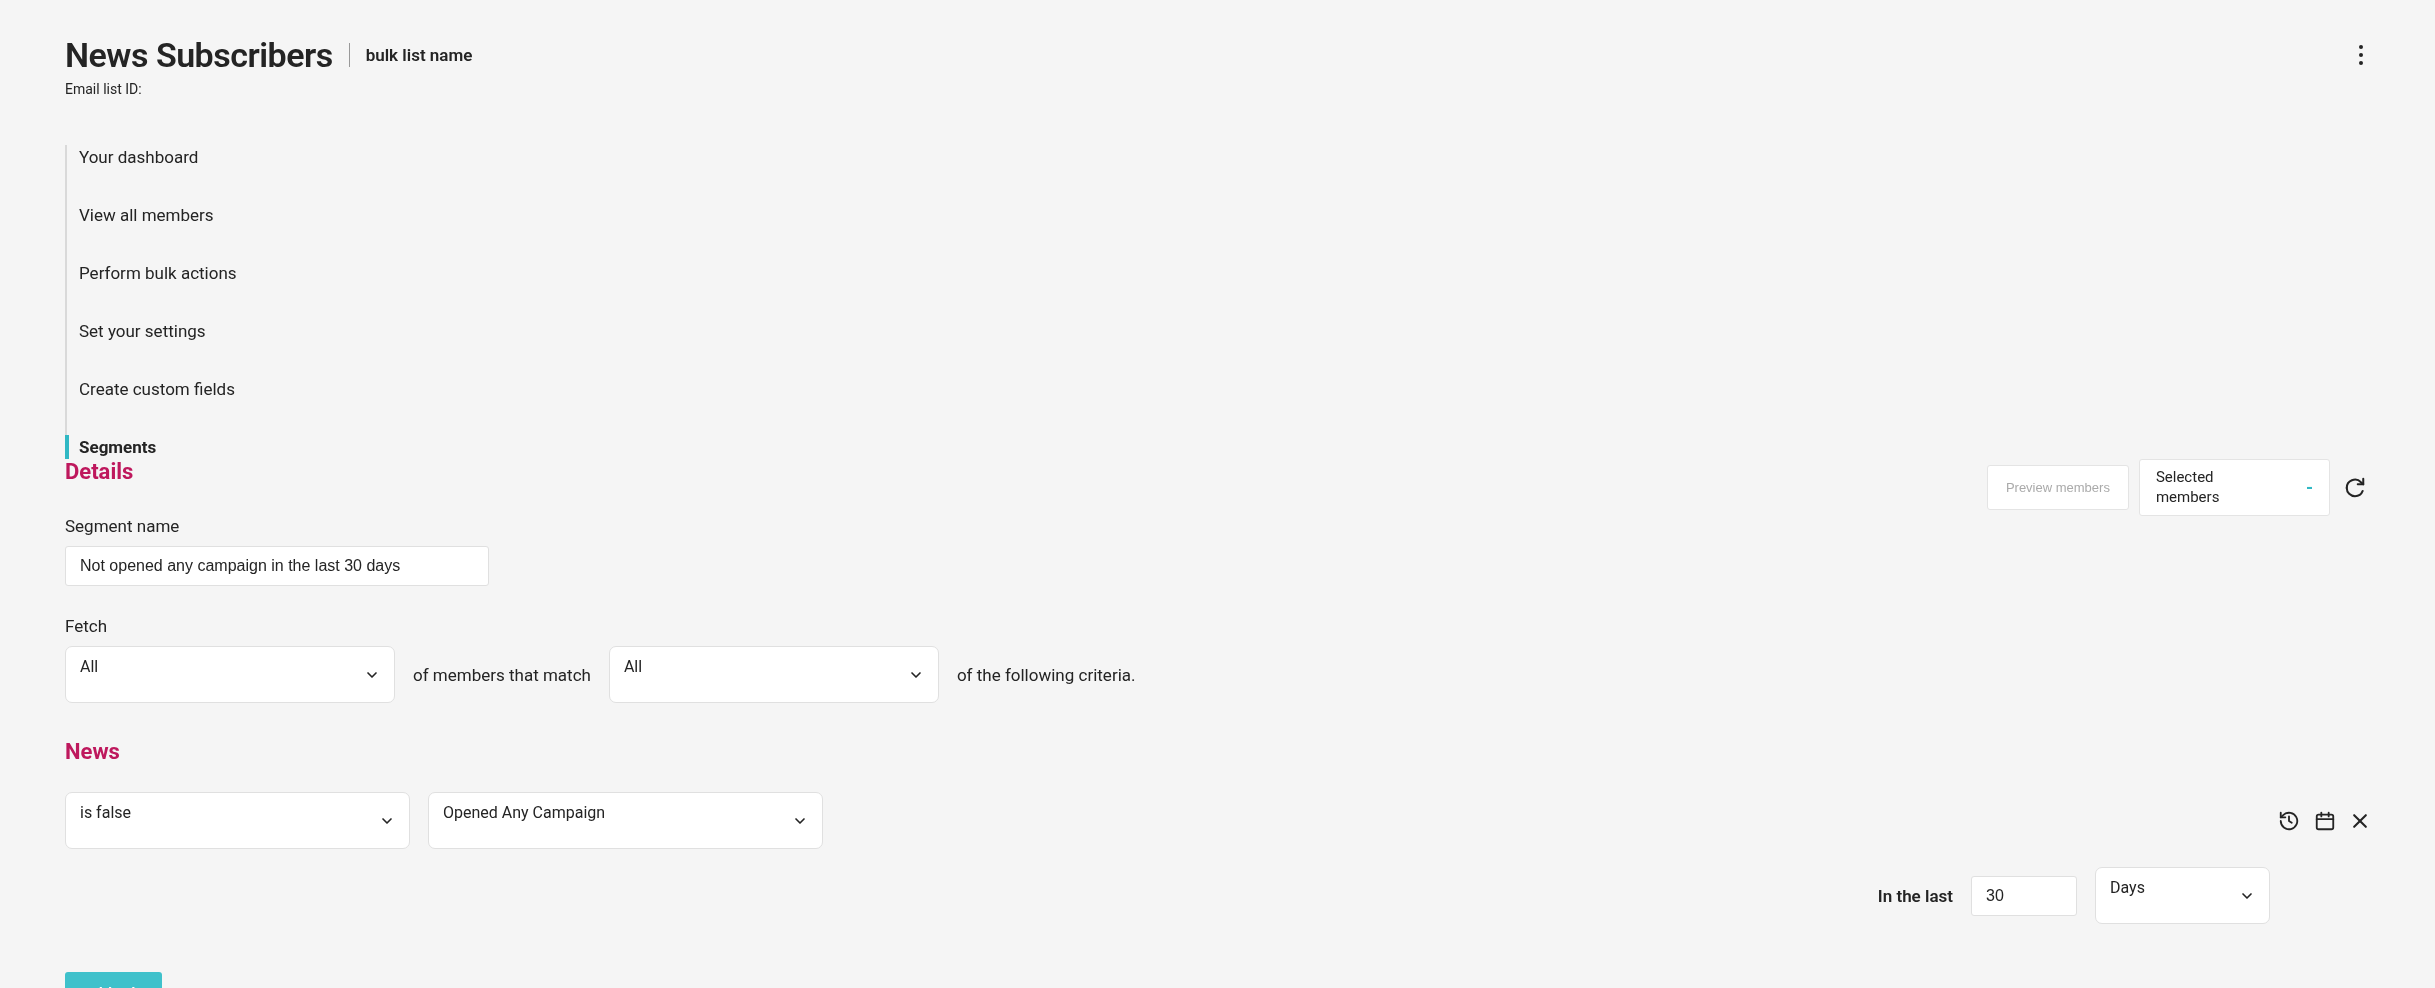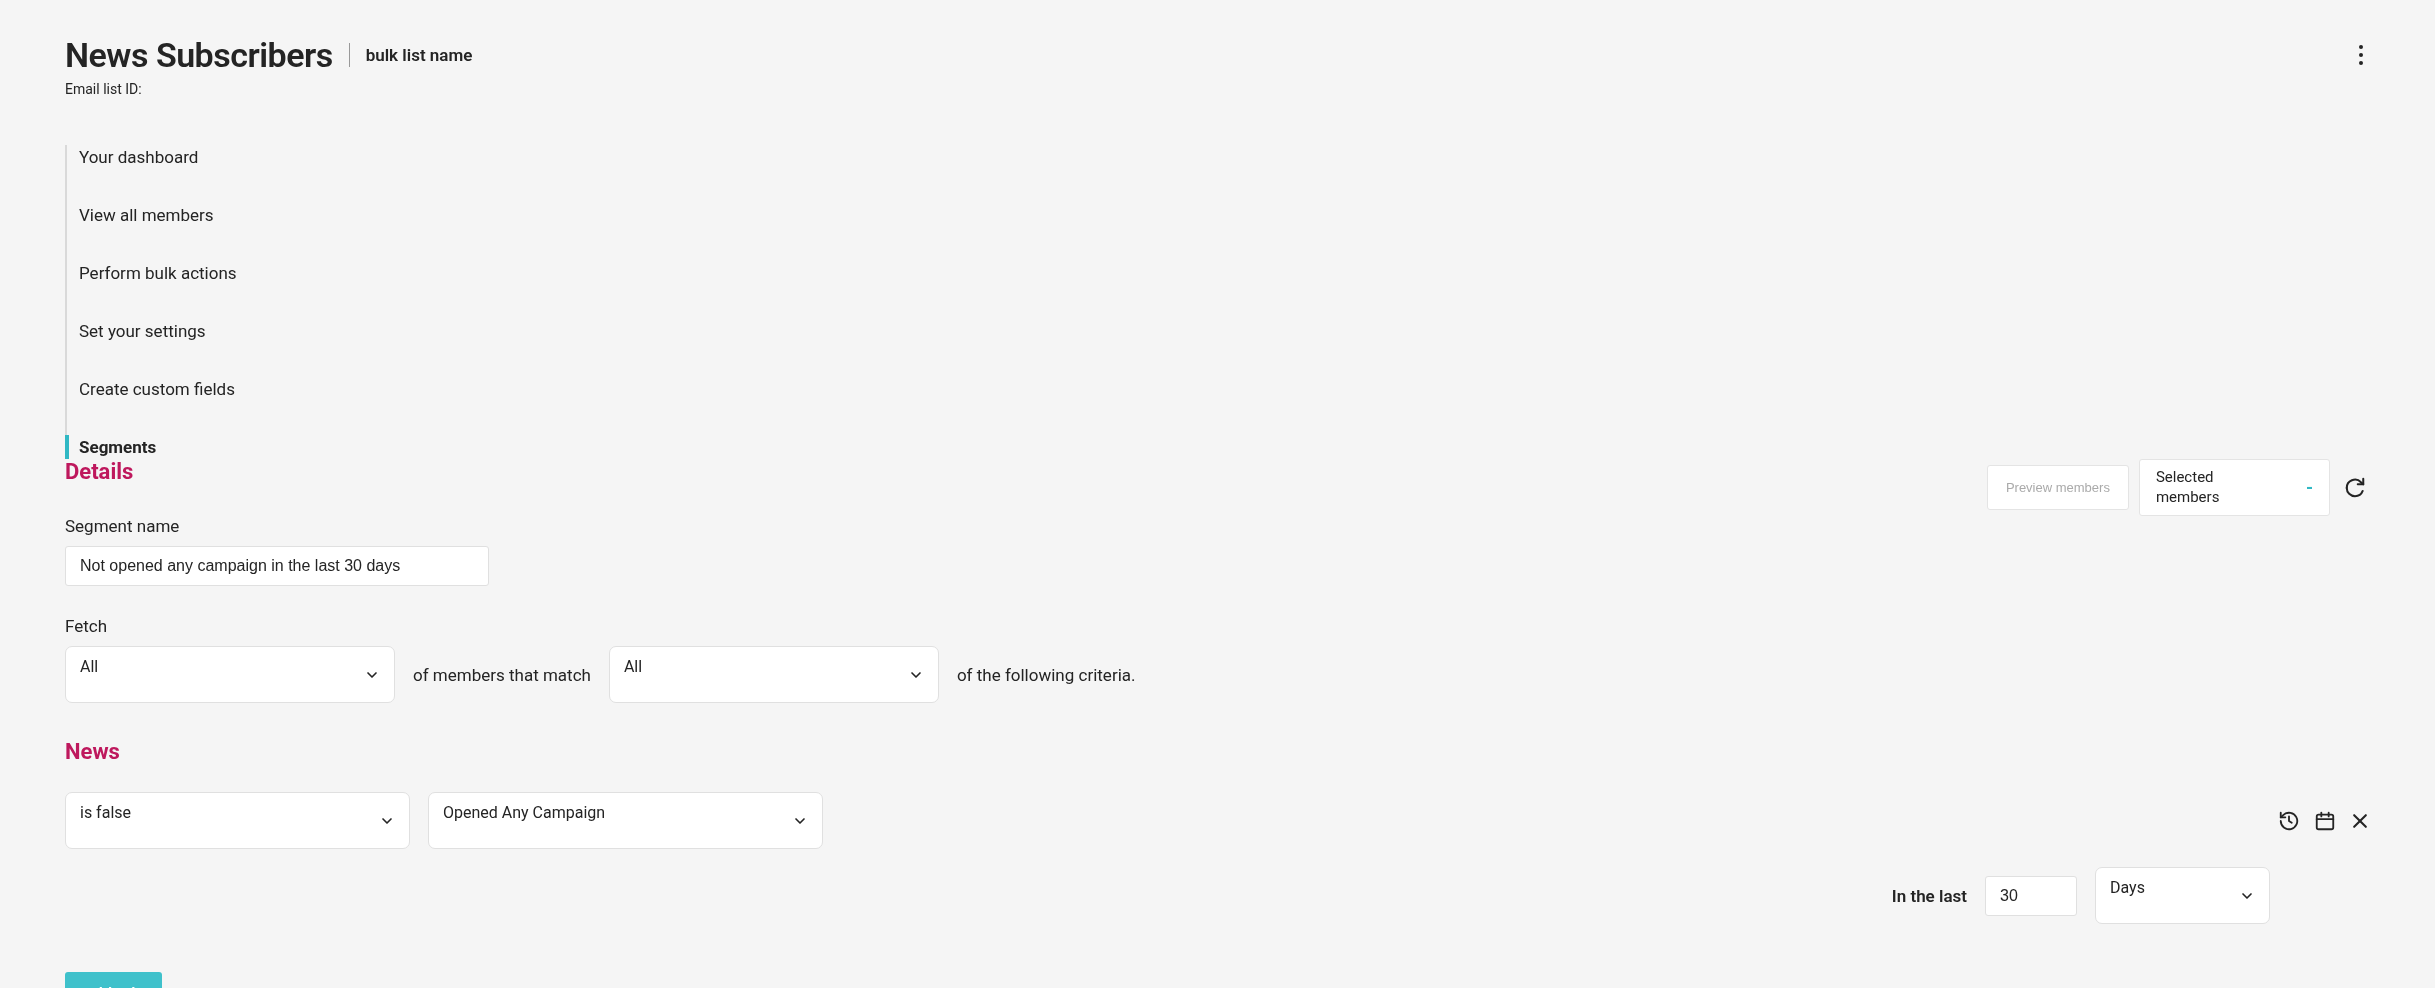--- a/index.html
+++ b/index.html
@@ -209,21 +209,21 @@
 
     .timeframe-row {
       display: flex;
       align-items: center;
       justify-content: flex-end;
       gap: 18px;
       margin-top: 18px;
       padding-right: 100px;
     }
     .num-input {
-      width: 92px;
+      width: 106px;
       padding: 10px 14px;
       font-size: 16px;
       border: 1px solid #e0e0e0;
       border-radius: 3px;
       background: #fff;
       color: #242424;
     }
 
     .add-rule-btn {
       margin-top: 48px;

